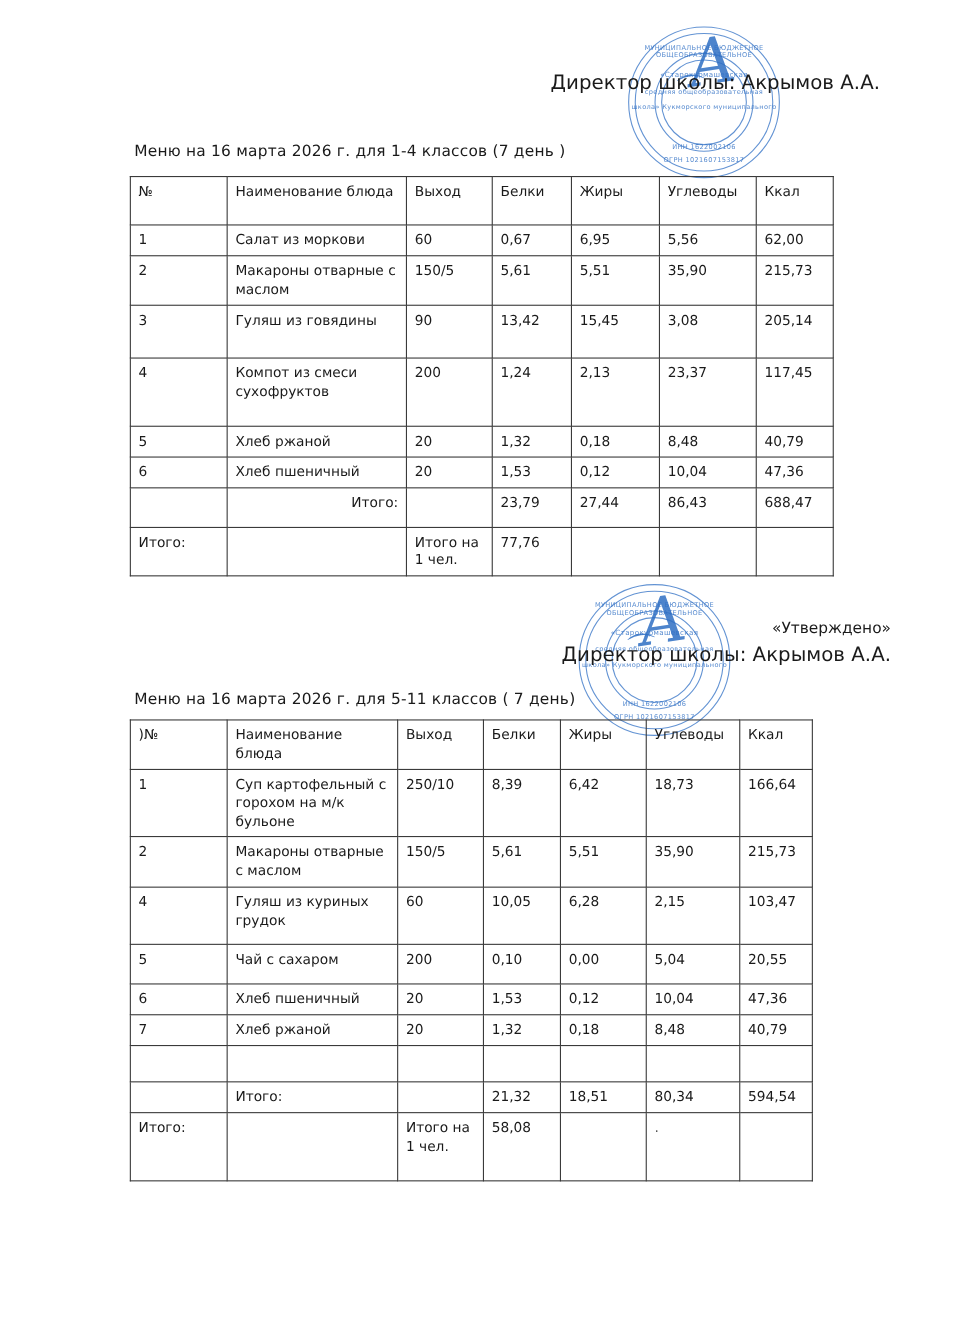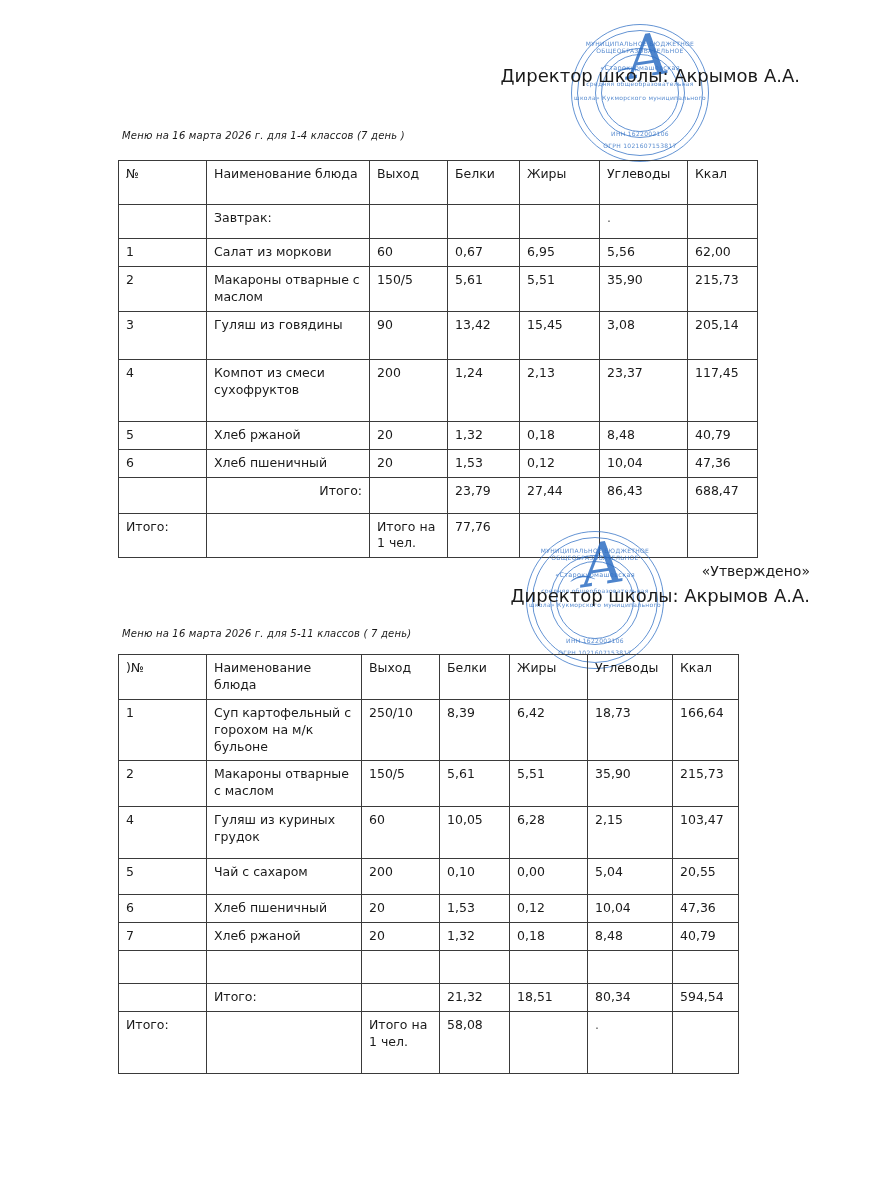--- a/index.html
+++ b/index.html
@@ -87,24 +87,23 @@
     position: absolute;
     color: #2f6fc4;
     opacity: .85;
     font-size: 30px;
     transform: rotate(-6deg);
   }
 
   
   .menu-title {
     position: absolute;
-    font-size: 10px;
+    font-size: 14px;
     letter-spacing: .2px;
     white-space: nowrap;
-    font-style: italic;
   }
 
   
   table.menu {
     position: absolute;
     border-collapse: collapse;
     font-size: 12.5px;
     table-layout: fixed;
   }
   table.menu td {
@@ -168,29 +167,20 @@
     <tbody>
       <tr style="height:44px;">
         <td class="head">№</td>
         <td class="head">Наименование блюда</td>
         <td class="head">Выход</td>
         <td class="head">Белки</td>
         <td class="head">Жиры</td>
         <td class="head">Углеводы</td>
         <td class="head">Ккал</td>
       </tr>
-      <tr style="height:34px;">
-        <td></td>
-        <td>Завтрак:</td>
-        <td></td>
-        <td></td>
-        <td></td>
-        <td><span class="dot">.</span></td>
-        <td></td>
-      </tr>
       <tr style="height:28px;">
         <td>1</td>
         <td>Салат из моркови</td>
         <td>60</td>
         <td>0,67</td>
         <td>6,95</td>
         <td>5,56</td>
         <td>62,00</td>
       </tr>
       <tr style="height:40px;">

